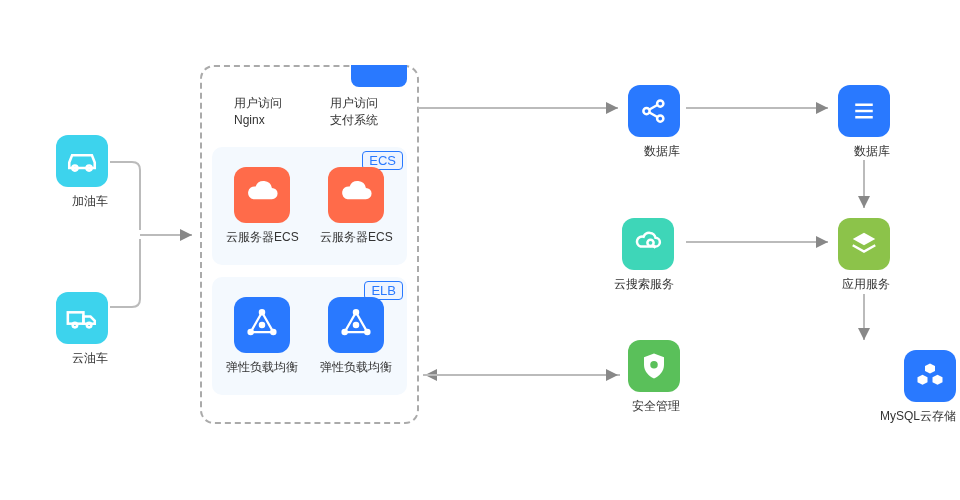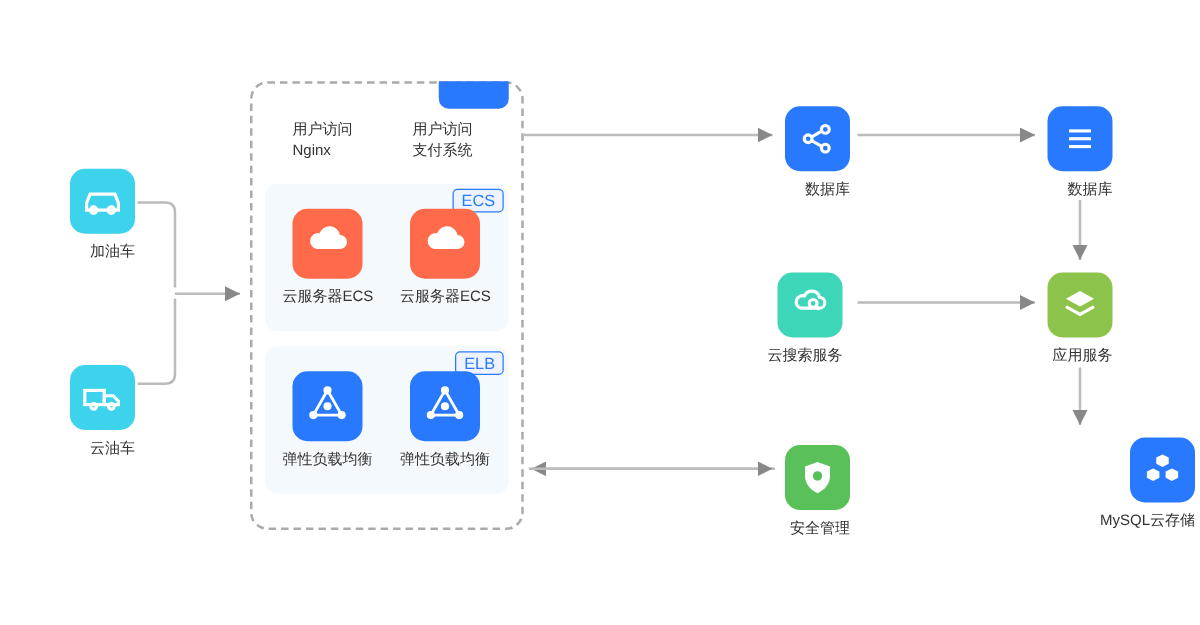--- a/index.html
+++ b/index.html
@@ -138,21 +138,21 @@
   <div class="icon-box mint">
     <svg width="30" height="30" viewBox="0 0 24 24" fill="none" stroke="#fff" stroke-width="2">
         <path d="M18 14a3.5 3.5 0 000-7 5 5 0 00-9.5-.8A4 4 0 006 14h12z"></path>
         <circle cx="14" cy="11" r="2.5"></circle>
         <path d="M16 13l2 2"></path>
       </svg>
   </div>
   <div class="node-label">云搜索服务</div>
 </div>
 
-<div class="node" style="left:628px;top:356px">
+<div class="node" style="left:628px;top:340px">
   <div class="icon-box green-lt">
     <svg width="30" height="30" viewBox="0 0 24 24" fill="#fff">
         <path d="M12 2l8 3v6c0 5-3.5 9-8 11-4.5-2-8-6-8-11V5z"></path>
         <circle cx="12" cy="11" r="3" fill="#5ac05a"></circle>
       </svg>
   </div>
   <div class="node-label">安全管理</div>
 </div>
 
 <div class="node" style="left:838px;top:218px">

